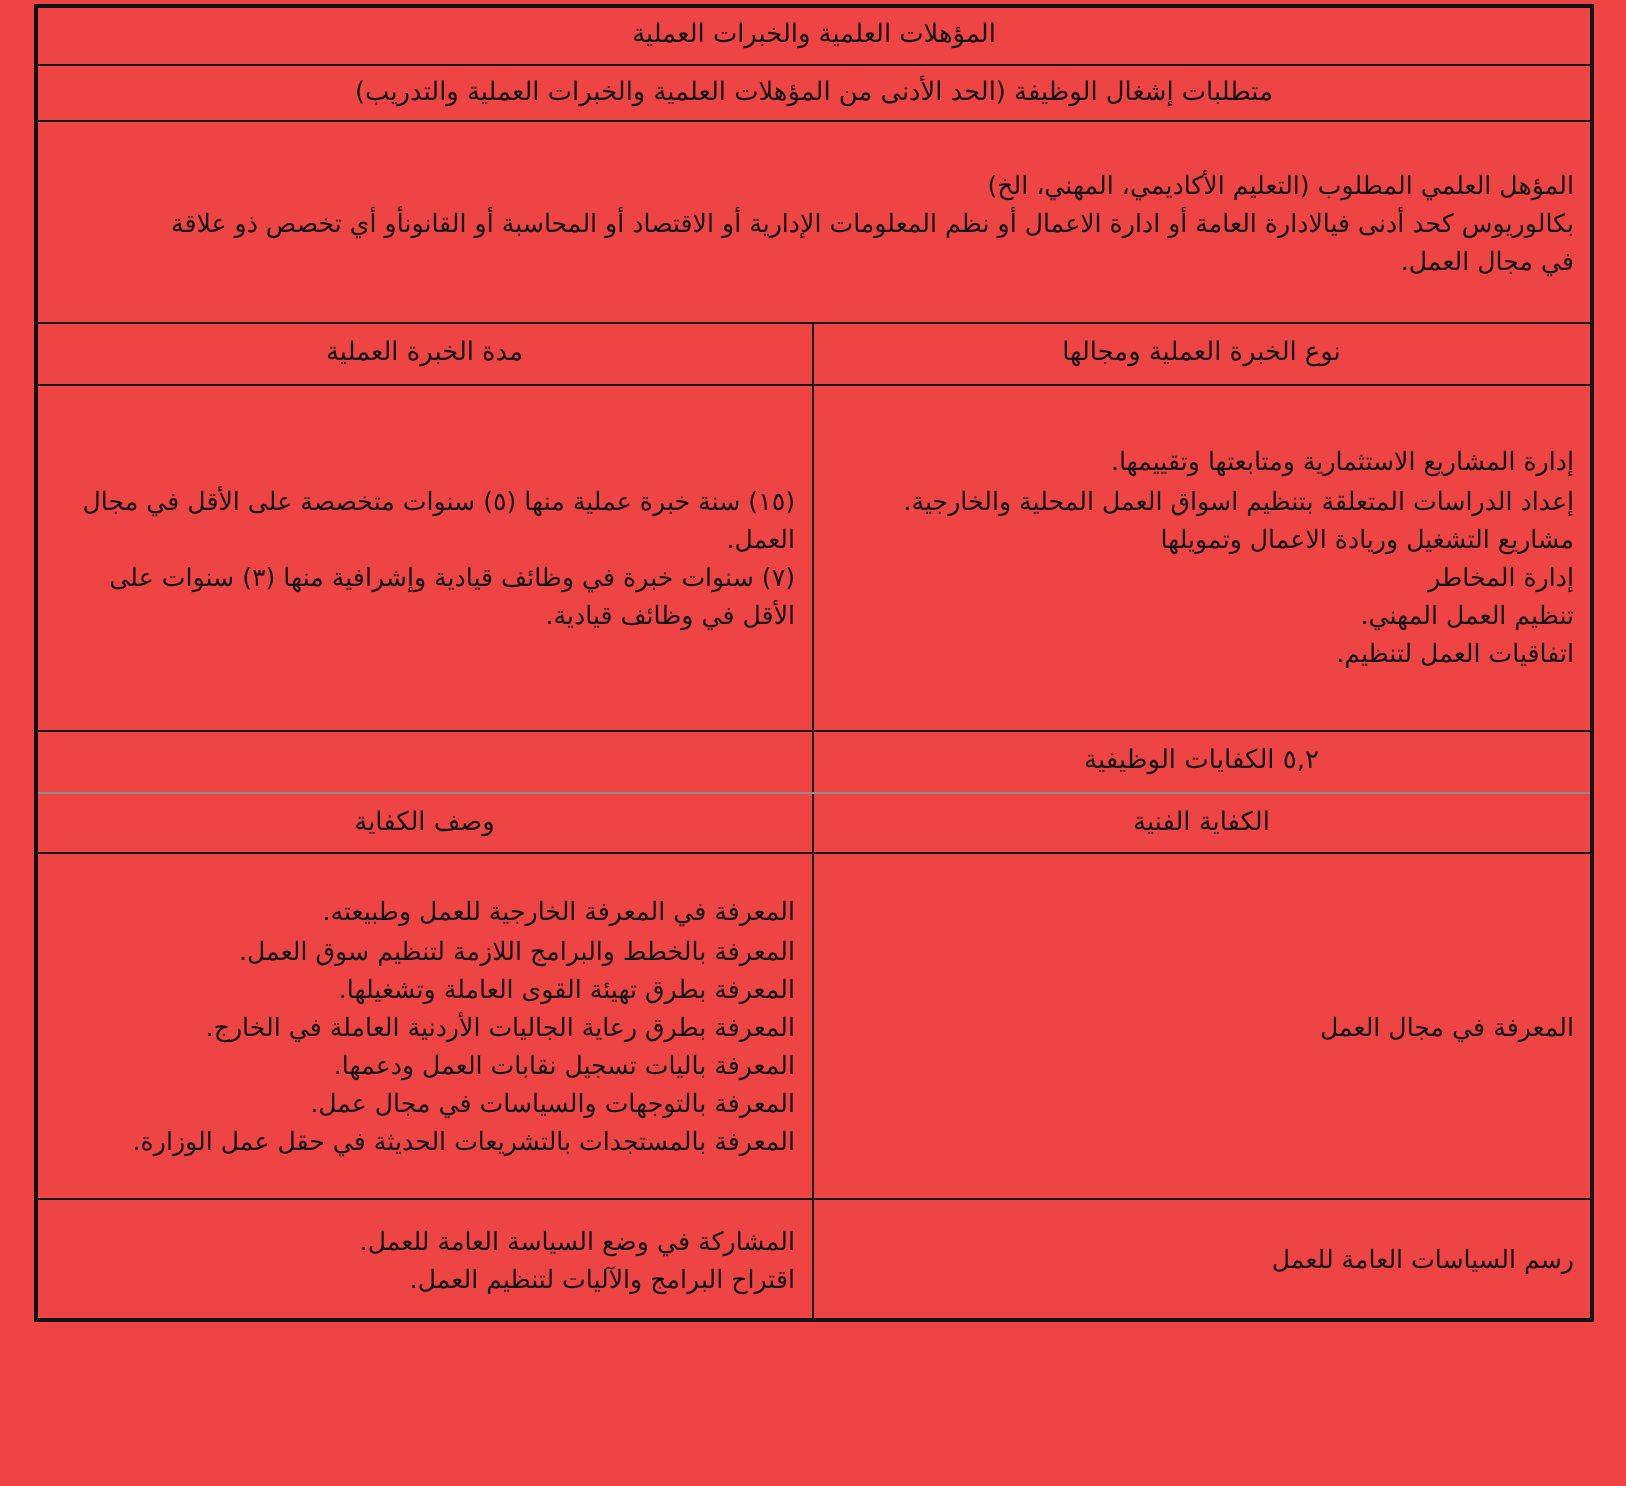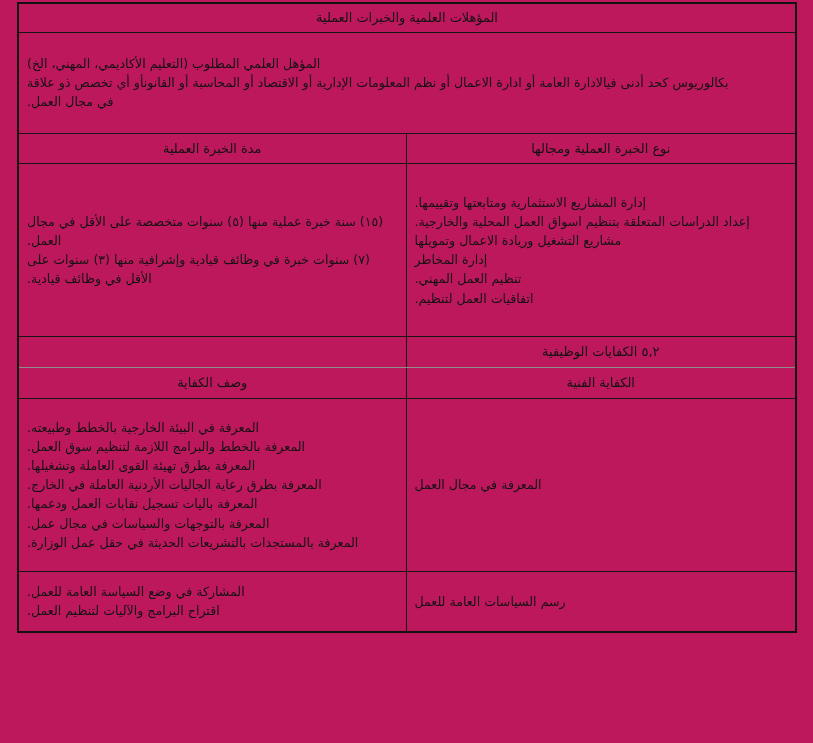--- a/index.html
+++ b/index.html
@@ -13,21 +13,21 @@
     height: 743px;
     font-family: "DejaVu Sans", "Liberation Sans", sans-serif;
     color: #000000;
     overflow: hidden;
   }
 
   .page {
     position: relative;
     width: 813px;
     height: 743px;
-    background: #be185d;
+    background: #ef4444;
     box-sizing: border-box;
   }
 
   .doc-table {
     position: absolute;
     top: 2px;
     right: 16px;
     left: 17px;
     border-collapse: collapse;
     table-layout: fixed;
@@ -66,21 +66,21 @@
     padding-bottom: 5px;
     margin-top: 31px;
   }
 
   
   td.thin-bottom {
     border-bottom: 1.3px solid #8d8d8d;
   }
 
   td.body-cell {
-    text-align: left;
+    text-align: right;
     vertical-align: middle;
     padding: 6px 8px;
   }
 
   .cell-lines {
     display: block;
   }
   .cell-lines .ln {
     display: block;
     white-space: normal;
@@ -106,20 +106,23 @@
     <colgroup>
       <col class="c-right">
       <col class="c-left">
     </colgroup>
     <tbody>
 
       <tr>
         <td class="band" colspan="2">المؤهلات العلمية والخبرات العملية</td>
       </tr>
 
+      <tr>
+        <td class="band" colspan="2">متطلبات إشغال الوظيفة (الحد الأدنى من المؤهلات العلمية والخبرات العملية والتدريب)</td>
+      </tr>
 
       <tr>
         <td class="body-cell" colspan="2" style="height:88px;">
           <span class="qual-block">
             <span class="ln">المؤهل العلمي المطلوب (التعليم الأكاديمي، المهني، الخ)</span>
             <span class="ln">بكالوريوس كحد أدنى فيالادارة العامة أو ادارة الاعمال أو نظم المعلومات الإدارية أو الاقتصاد أو المحاسبة أو القانونأو أي تخصص ذو علاقة</span>
             <span class="ln">في مجال العمل.</span>
           </span>
         </td>
       </tr>
@@ -156,21 +159,21 @@
 
       <tr>
         <td class="col-head">الكفاية الفنية</td>
         <td class="col-head">وصف الكفاية</td>
       </tr>
 
       <tr>
         <td class="body-cell" style="height:160px;">المعرفة في مجال العمل</td>
         <td class="body-cell">
           <span class="cell-lines">
-            <span class="ln">المعرفة في البيئة الخارجية بالخطط وطبيعته.</span>
+            <span class="ln">المعرفة في المعرفة الخارجية للعمل وطبيعته.</span>
             <span class="ln">المعرفة بالخطط والبرامج اللازمة لتنظيم سوق العمل.</span>
             <span class="ln">المعرفة بطرق تهيئة القوى العاملة وتشغيلها.</span>
             <span class="ln">المعرفة بطرق رعاية الجاليات الأردنية العاملة في الخارج.</span>
             <span class="ln">المعرفة باليات تسجيل نقابات العمل ودعمها.</span>
             <span class="ln">المعرفة بالتوجهات والسياسات في مجال عمل.</span>
             <span class="ln">المعرفة بالمستجدات بالتشريعات الحديثة في حقل عمل الوزارة.</span>
           </span>
         </td>
       </tr>
 

